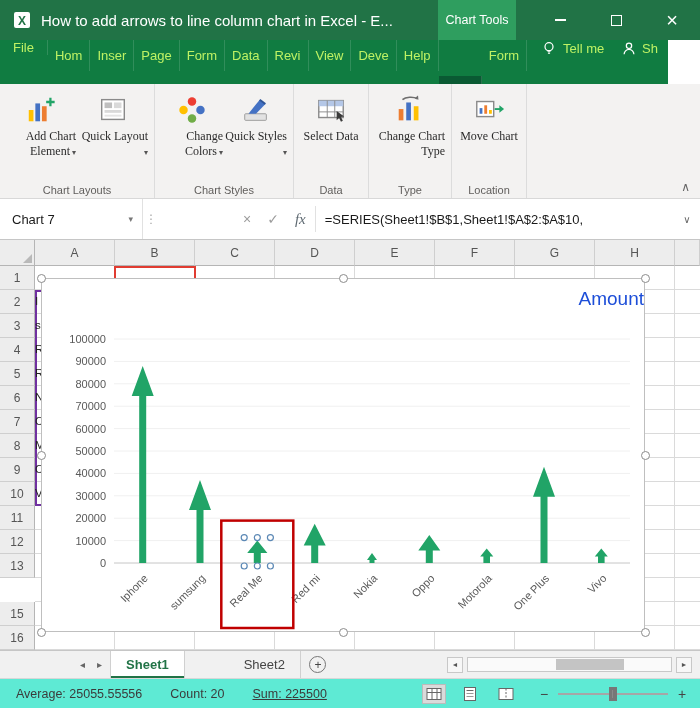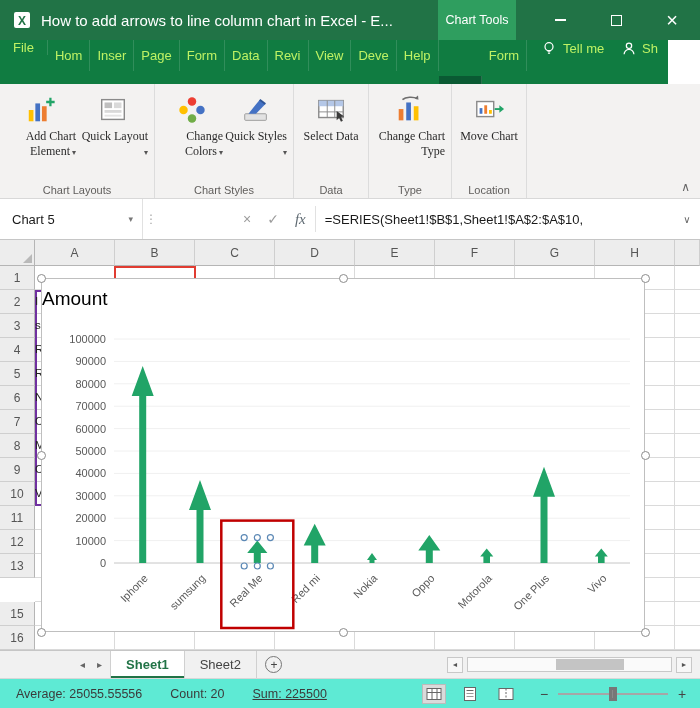--- a/index.html
+++ b/index.html
@@ -87,33 +87,33 @@
               repeating-linear-gradient(to bottom, transparent 0 23px, #DADADA 23px 24px); }
   .partial-letter { position:absolute; left:35px; font-size:11.5px; color:#222; }
   .range-red { position:absolute; left:114px; top:26px; width:82px; height:25px;
                border:2px solid #E03C31; }
   .range-purple { position:absolute; left:35px; top:50px; width:80px; height:216px;
                   border:2px solid #7030A0; }
 
   
   .chart-frame { position:absolute; left:41px; top:38px; width:604px; height:354px;
                  background:#fff; border:1px solid #BFBFBF; }
-  .chart-title { position:absolute; top:9px; left:0; right:0; text-align:left;
-                 font-size:19px; color:#000000; }
+  .chart-title { position:absolute; top:9px; left:0; right:0; text-align:right;
+                 font-size:19px; color:#1d4ed8; }
   #chart-svg { position:absolute; left:0; top:0; width:604px; height:354px; }
   .handle { position:absolute; width:9px; height:9px; border-radius:50%;
             background:#fff; border:1px solid #8C8C8C; }
 
   
   .tabsbar { position:absolute; left:0; top:650px; width:700px; height:28px;
              background:#F1F1F1; border-top:1px solid #C6C6C6; display:flex;
              align-items:stretch; font-size:13px; }
   .tab-nav { display:flex; align-items:center; gap:12px; margin-left:72px;
              padding:0 8px; color:#666; font-size:10px; }
-  #stabs { display:flex; align-items:stretch; }
+  #stabs { display:flex; align-items:stretch;gap:44px; }
   .stab { padding:0 15px; display:flex; align-items:center; color:#444;
           border-right:1px solid #D0D0D0; }
   .stab.active { background:#fff; color:#217346; font-weight:bold;
                  border-left:1px solid #D0D0D0; box-shadow:inset 0 -2px 0 #217346; }
   .addsheet { width:34px; display:flex; align-items:center; justify-content:center; }
   .addsheet span { width:17px; height:17px; border:1px solid #767676; border-radius:50%;
                    display:flex; align-items:center; justify-content:center;
                    font-size:12px; color:#444; line-height:1; }
   .tabs-scroll { margin-left:auto; display:flex; align-items:center; gap:4px; padding-right:8px; }
   .scroll-btn { width:16px; height:16px; background:#F7F7F7; border:1px solid #C8C8C8;
@@ -284,21 +284,21 @@
             <div class="rlabel">Move Chart</div>
           </div>
         </div>
         <div class="rgroup-label">Location</div>
       </div>
       <span class="ribbon-collapse">∧</span>
     </section>
 
   <div class="formulabar">
     <div class="namebox">
-      <span>Chart 5</span>
+      <span>Chart 7</span>
       <span class="nb-caret">▾</span>
     </div>
     <div class="fb-dots">⋮</div>
     <div class="fb-btns">
       <span class="fb-x">×</span>
       <span class="fb-check">✓</span>
       <span class="fb-fx">fx</span>
     </div>
     <div class="fb-sep"></div>
     <div class="fb-formula">=SERIES(Sheet1!$B$1,Sheet1!$A$2:$A$10,</div>

